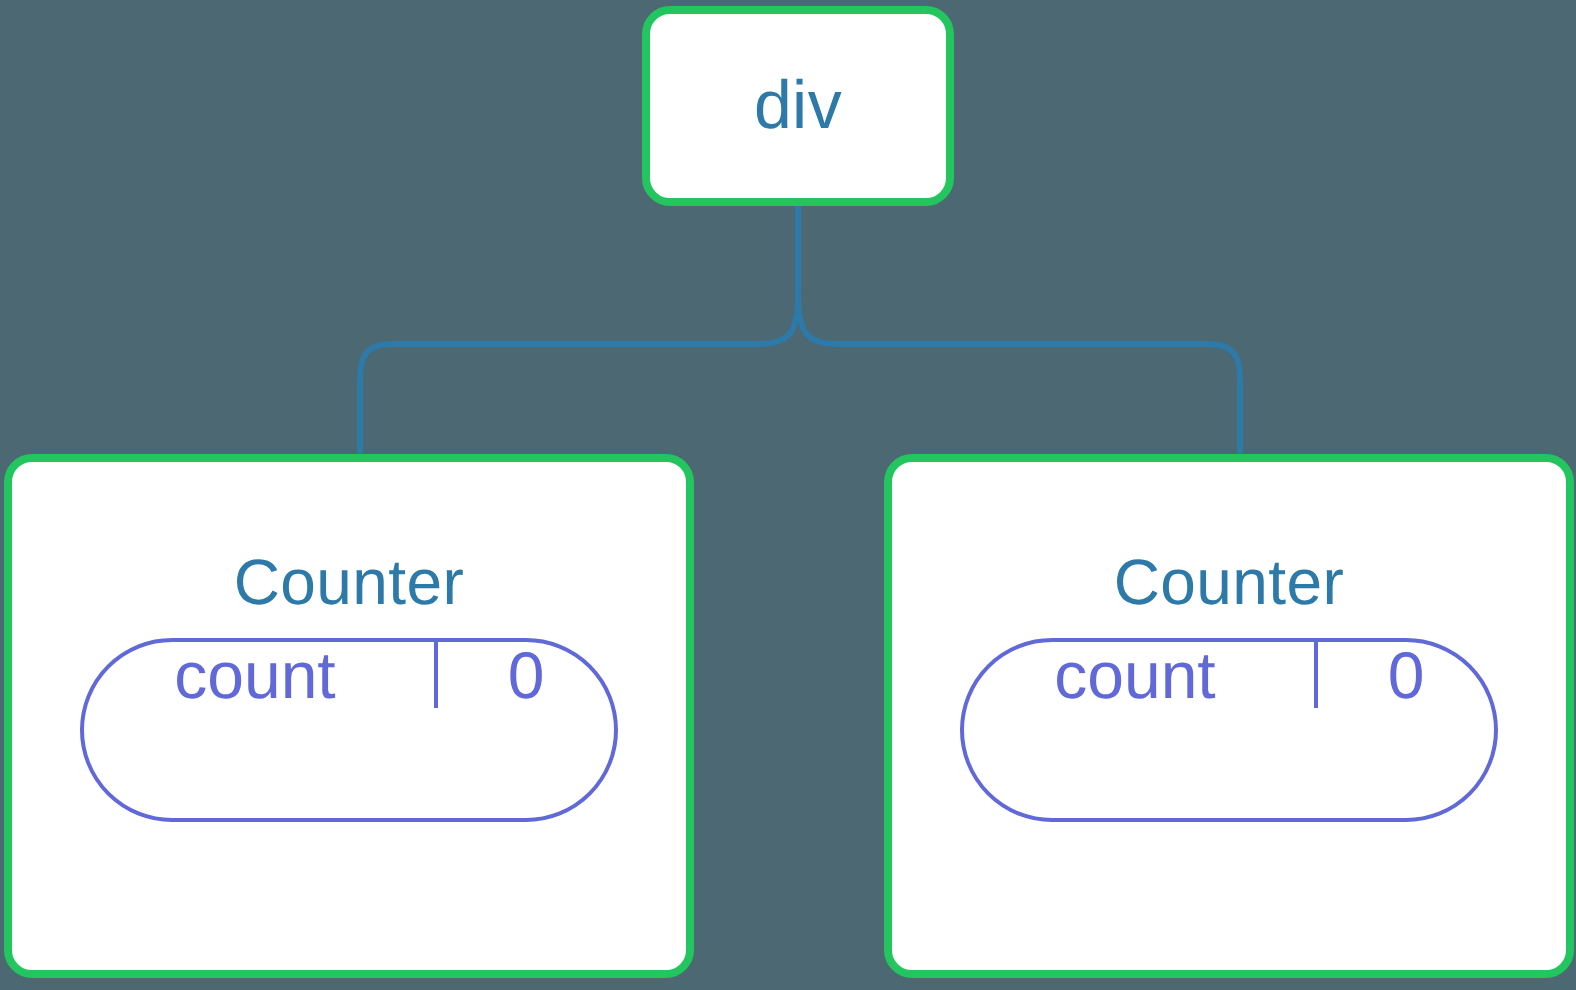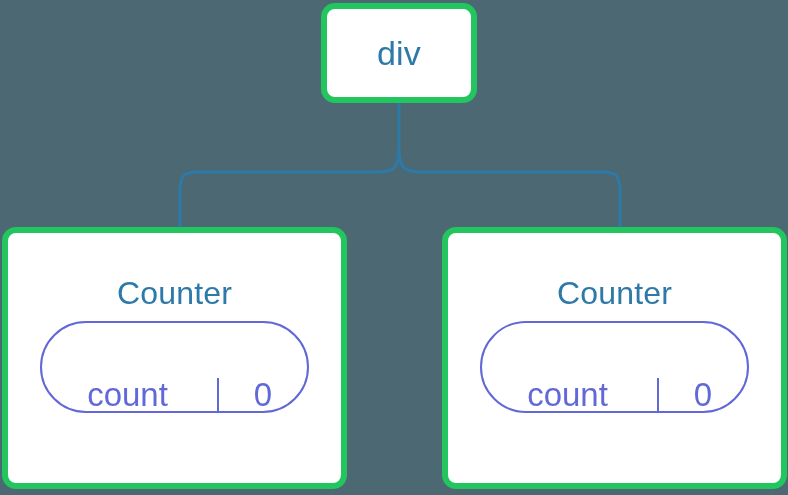--- a/index.html
+++ b/index.html
@@ -27,21 +27,21 @@
     top: 0;
     width: 788px;
     height: 495px;
     pointer-events: none;
   }
 
   
   .node {
     position: absolute;
     background: #ffffff;
-    border: 6px solid #22c55e;
+    border: 4px solid #22c55e;
     border-radius: 14px;
     box-sizing: border-box;
     display: flex;
     flex-direction: column;
     align-items: center;
   }
 
   .node-root {
     left: 321px;
     top: 3px;
@@ -69,21 +69,21 @@
     font-size: 32px;
     color: #2d79a8;
     line-height: 1;
     letter-spacing: 0.2px;
     margin-bottom: 12px;
   }
 
   
   .state-pill {
     display: flex;
-    align-items: flex-end;
+    align-items: flex-start;
     height: 92px;
     border: 2px solid #6169d8;
     border-radius: 46px;
     background: #ffffff;
     box-sizing: border-box;
     overflow: hidden;
   }
   .state-key,
   .state-value {
     display: flex;

